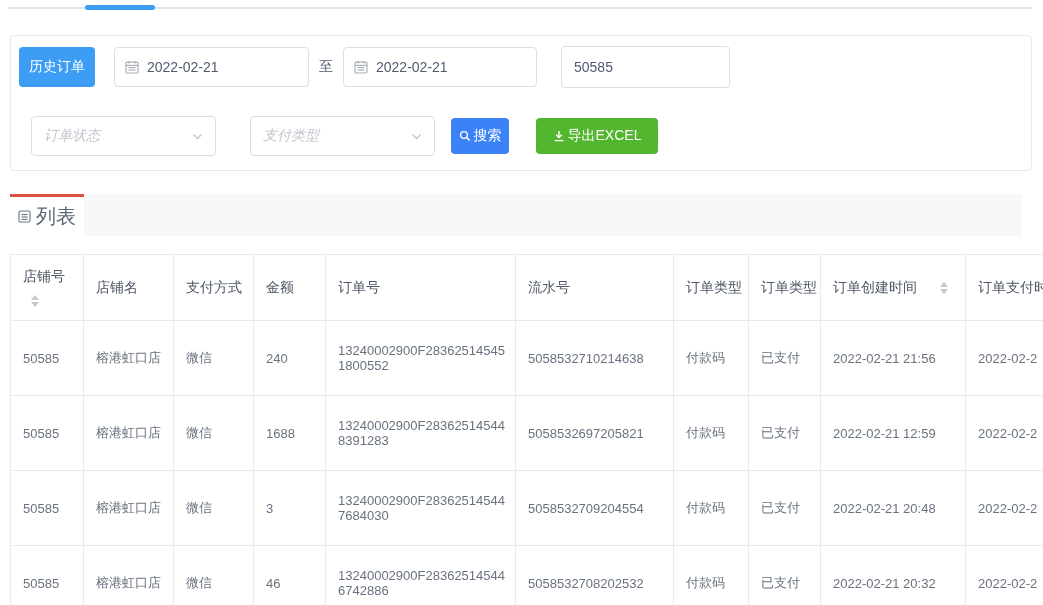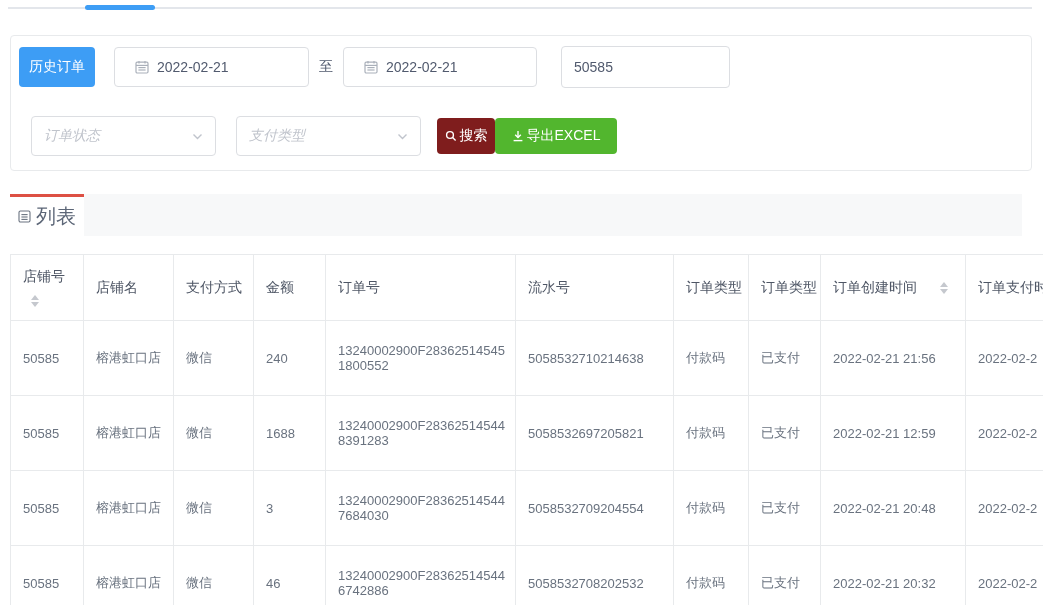--- a/index.html
+++ b/index.html
@@ -20,39 +20,39 @@
 
   .toggle-group { display:flex; }
   .btn-toggle { height:40px; display:flex; align-items:center; justify-content:center;
     font-size:14px; cursor:pointer; }
   .btn-today { width:89px; background:#fff; border:1px solid #dcdee2;
     border-radius:4px 0 0 4px; color:#515a6e; }
   .btn-history { width:76px; margin-left:-1px; background:#3d9df5; color:#fff;
     border-radius:4px; }
 
   .datebox { width:195px; height:40px; margin-left:19px; border:1px solid #dcdee2;
-    border-radius:4px; display:flex; align-items:center; padding:0 20px; gap:8px;
+    border-radius:4px; display:flex; align-items:center; padding:0 10px; gap:8px;
     font-size:14px; color:#515a6e; background:#fff; }
   .datebox.second { width:194px; margin-left:10px; }
   .to-sep { margin-left:10px; font-size:14px; color:#515a6e; }
 
   .store-input { width:169px; height:42px; margin-left:24px; border:1px solid #dcdee2;
     border-radius:4px; padding:0 12px; font-size:14px; color:#515a6e; outline:none; }
 
   .selectbox { width:185px; height:40px; border:1px solid #dcdee2; border-radius:4px;
     display:flex; align-items:center; justify-content:space-between; padding:0 12px;
     font-size:14px; color:#c0c4cc; background:#fff; cursor:pointer;font-style:italic; }
   .selectbox.first { margin-left:11px; }
-  .selectbox.second { margin-left:20px; }
+  .selectbox.second { margin-left:34px; }
 
   .btn { height:36px; display:inline-flex; align-items:center; justify-content:center;
     gap:3px; border:none; border-radius:4px; color:#fff; font-size:14px; cursor:pointer;
     font-family:inherit; }
-  .btn-search { margin-left:16px; width:58px; background:#7f1d1d; }
-  .btn-export { margin-left:0; width:122px; background:#52b62e; }
+  .btn-search { margin-left:16px; width:58px; background:#3b82f6; }
+  .btn-export { margin-left:27px; width:122px; background:#52b62e; }
 
   
   .tabbar { margin:23px 21px 0 10px; height:42px; display:flex; background:#f7f8f9; }
   .tab-active { width:74px; height:42px; background:#fff; border-top:3px solid #dd5044;
     display:flex; align-items:center; justify-content:center; gap:5px; font-size:20px;
     color:#5c6677; cursor:pointer; }
   .tabbar-rest { flex:1; background:#f7f8f9; }
 
   
   .table-wrap { margin:18px 0 0 10px; }

